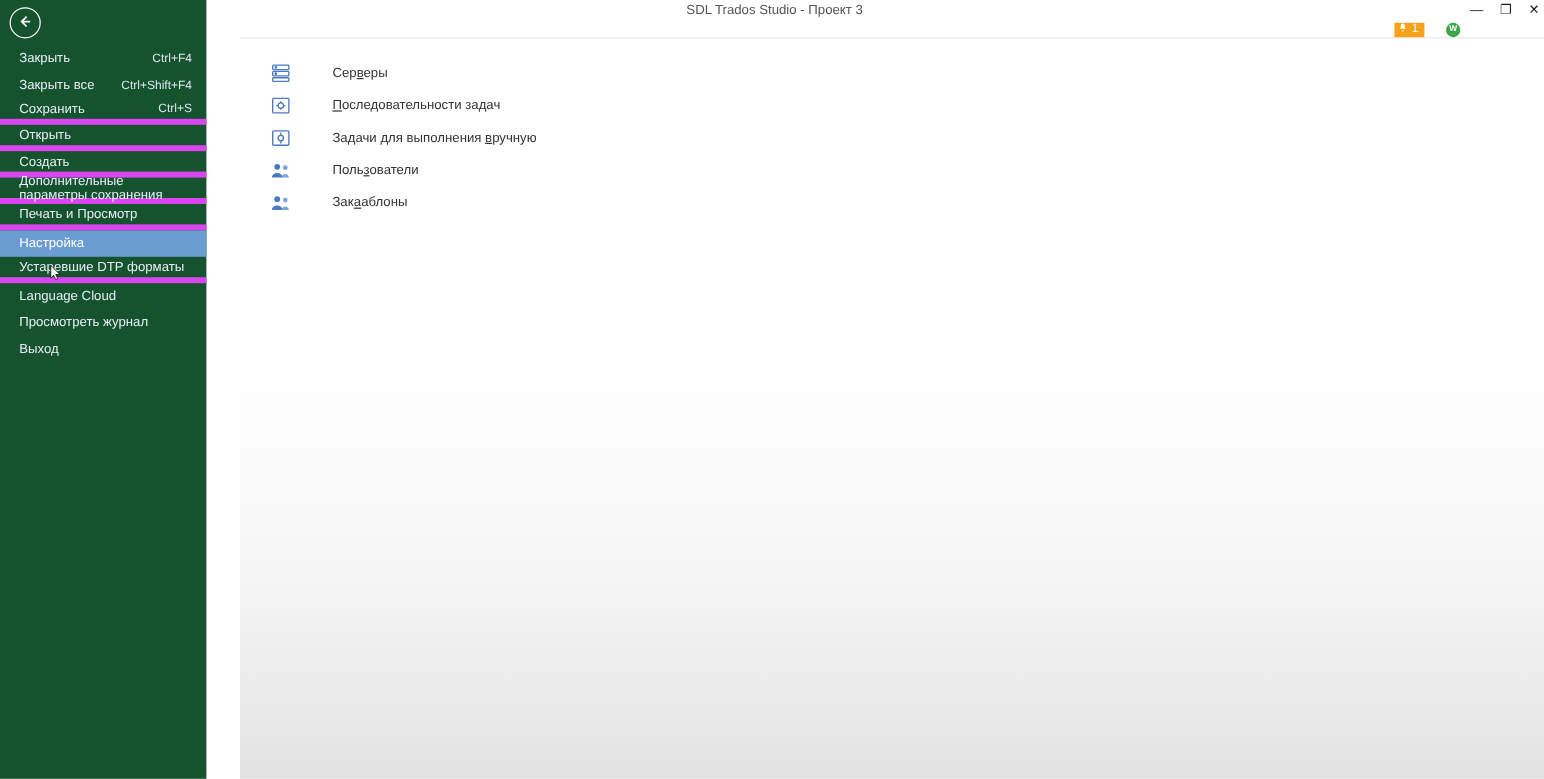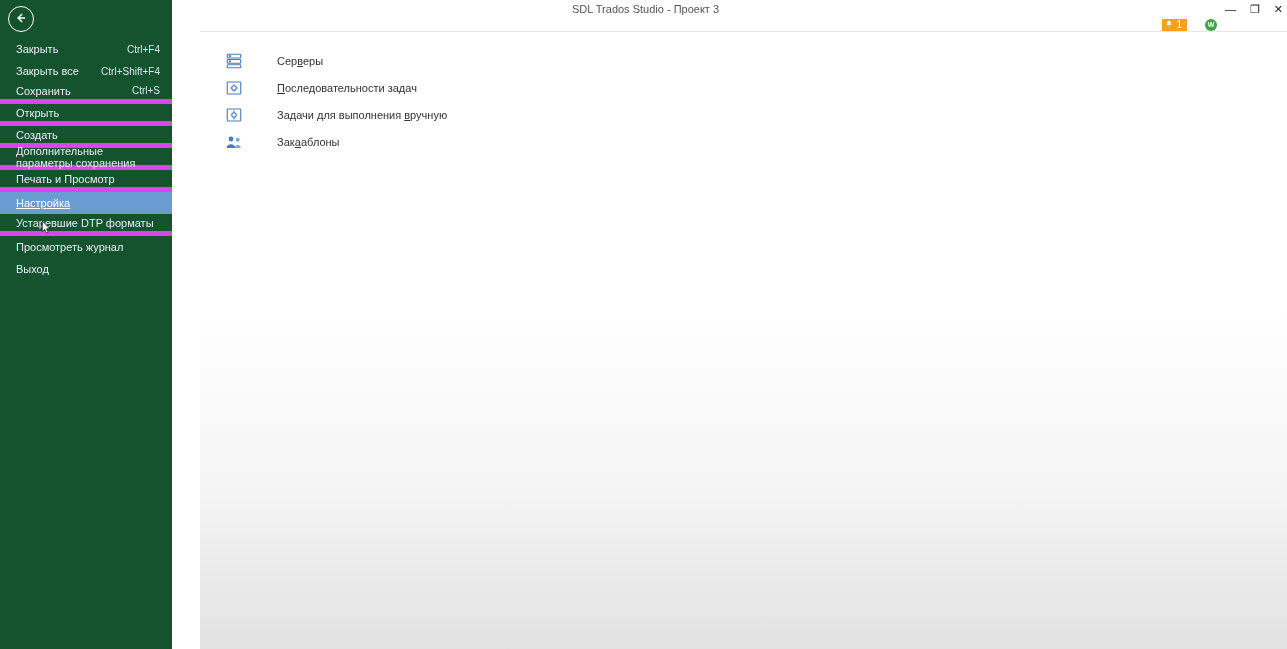--- a/index.html
+++ b/index.html
@@ -46,21 +46,21 @@
   .back-btn svg { width: 14px; height: 14px; }
 
   .menu { margin-top: 6px; }
   .menu-item {
     display: flex; align-items: center; justify-content: space-between;
     padding: 5px 12px 5px 16px; height: 22px; cursor: pointer; color: #e8eef7;
     position: relative;
   }
   .menu-item .shortcut { color: #dbe6f2; font-size: 10px; }
   .menu-item.sep-after { border-bottom: 5px solid #d946ef; }
-  .menu-item.selected { background: #6a9bd1; color: #fff; text-decoration: underline; }
+  .menu-item.selected { background: #6a9bd1; color: #fff; }
 
   .cursor-pointer {
     position: absolute; left: 40px; top: 218px; width: 14px; height: 18px;
     pointer-events: none;
   }
 
   
   .main {
     position: absolute; top: 33px; left: 200px; right: 0; bottom: 0;
     background: linear-gradient(#ffffff 45%, #f4f4f4 75%, #e2e2e2);
@@ -137,20 +137,23 @@
     <div class="menu-item sep-after">
       <span>Печать и Просмотр</span>
     </div>
     <div class="menu-item selected">
       <span>Настройка</span>
     </div>
     <div class="menu-item sep-after">
       <span>Устаревшие DTP форматы</span>
     </div>
     <div class="menu-item">
+      <span>Language Cloud</span>
+    </div>
+    <div class="menu-item">
       <span>Просмотреть журнал</span>
     </div>
     <div class="menu-item">
       <span>Выход</span>
     </div>
   </div>
 
   <svg class="cursor-pointer" viewBox="0 0 24 24">
     <path d="M4 2l0 18 4-4 3 6 3-1-3-6 6 0z" fill="#fff" stroke="#000" stroke-width="1"></path>
   </svg>
@@ -194,29 +197,42 @@
         <circle cx="12" cy="12" r="3"></circle>
           <line x1="12" y1="6" x2="12" y2="9"></line>
           <line x1="12" y1="15" x2="12" y2="18"></line>
       </svg>
     </span>
     <span class="label">
       <span>Задачи для выполнения </span><span class="mn">в</span><span>ручную</span>
     </span>
   </div>
 
-
   <div class="setting-row">
     <span class="icon-slot">
       <svg viewBox="0 0 24 24" fill="#4a7bbf">
         <circle cx="8" cy="8" r="3.2"></circle>
           <path d="M2 20c0-3 3-5 6-5s6 2 6 5z"></path>
         <circle cx="17" cy="9" r="2.6" fill="#7aa6d9"></circle>
           <path d="M13 20c0-2.2 2-4 4-4s4 1.8 4 4z" fill="#7aa6d9"></path>
       </svg>
     </span>
     <span class="label">
+      <span>Поль</span><span class="mn">з</span><span>ователи</span>
+    </span>
+  </div>
+
+  <div class="setting-row">
+    <span class="icon-slot">
+      <svg viewBox="0 0 24 24" fill="#4a7bbf">
+        <circle cx="8" cy="8" r="3.2"></circle>
+          <path d="M2 20c0-3 3-5 6-5s6 2 6 5z"></path>
+        <circle cx="17" cy="9" r="2.6" fill="#7aa6d9"></circle>
+          <path d="M13 20c0-2.2 2-4 4-4s4 1.8 4 4z" fill="#7aa6d9"></path>
+      </svg>
+    </span>
+    <span class="label">
       <span>Зак</span><span class="mn">а</span><span>аблоны</span>
     </span>
   </div>
 
 
 </div>
 
 </body></html>

